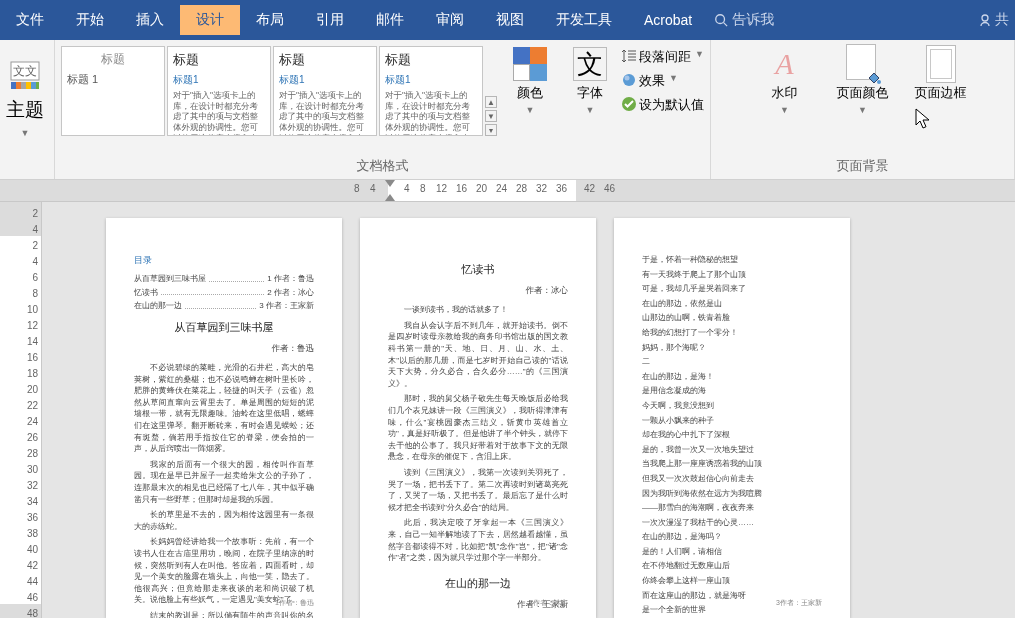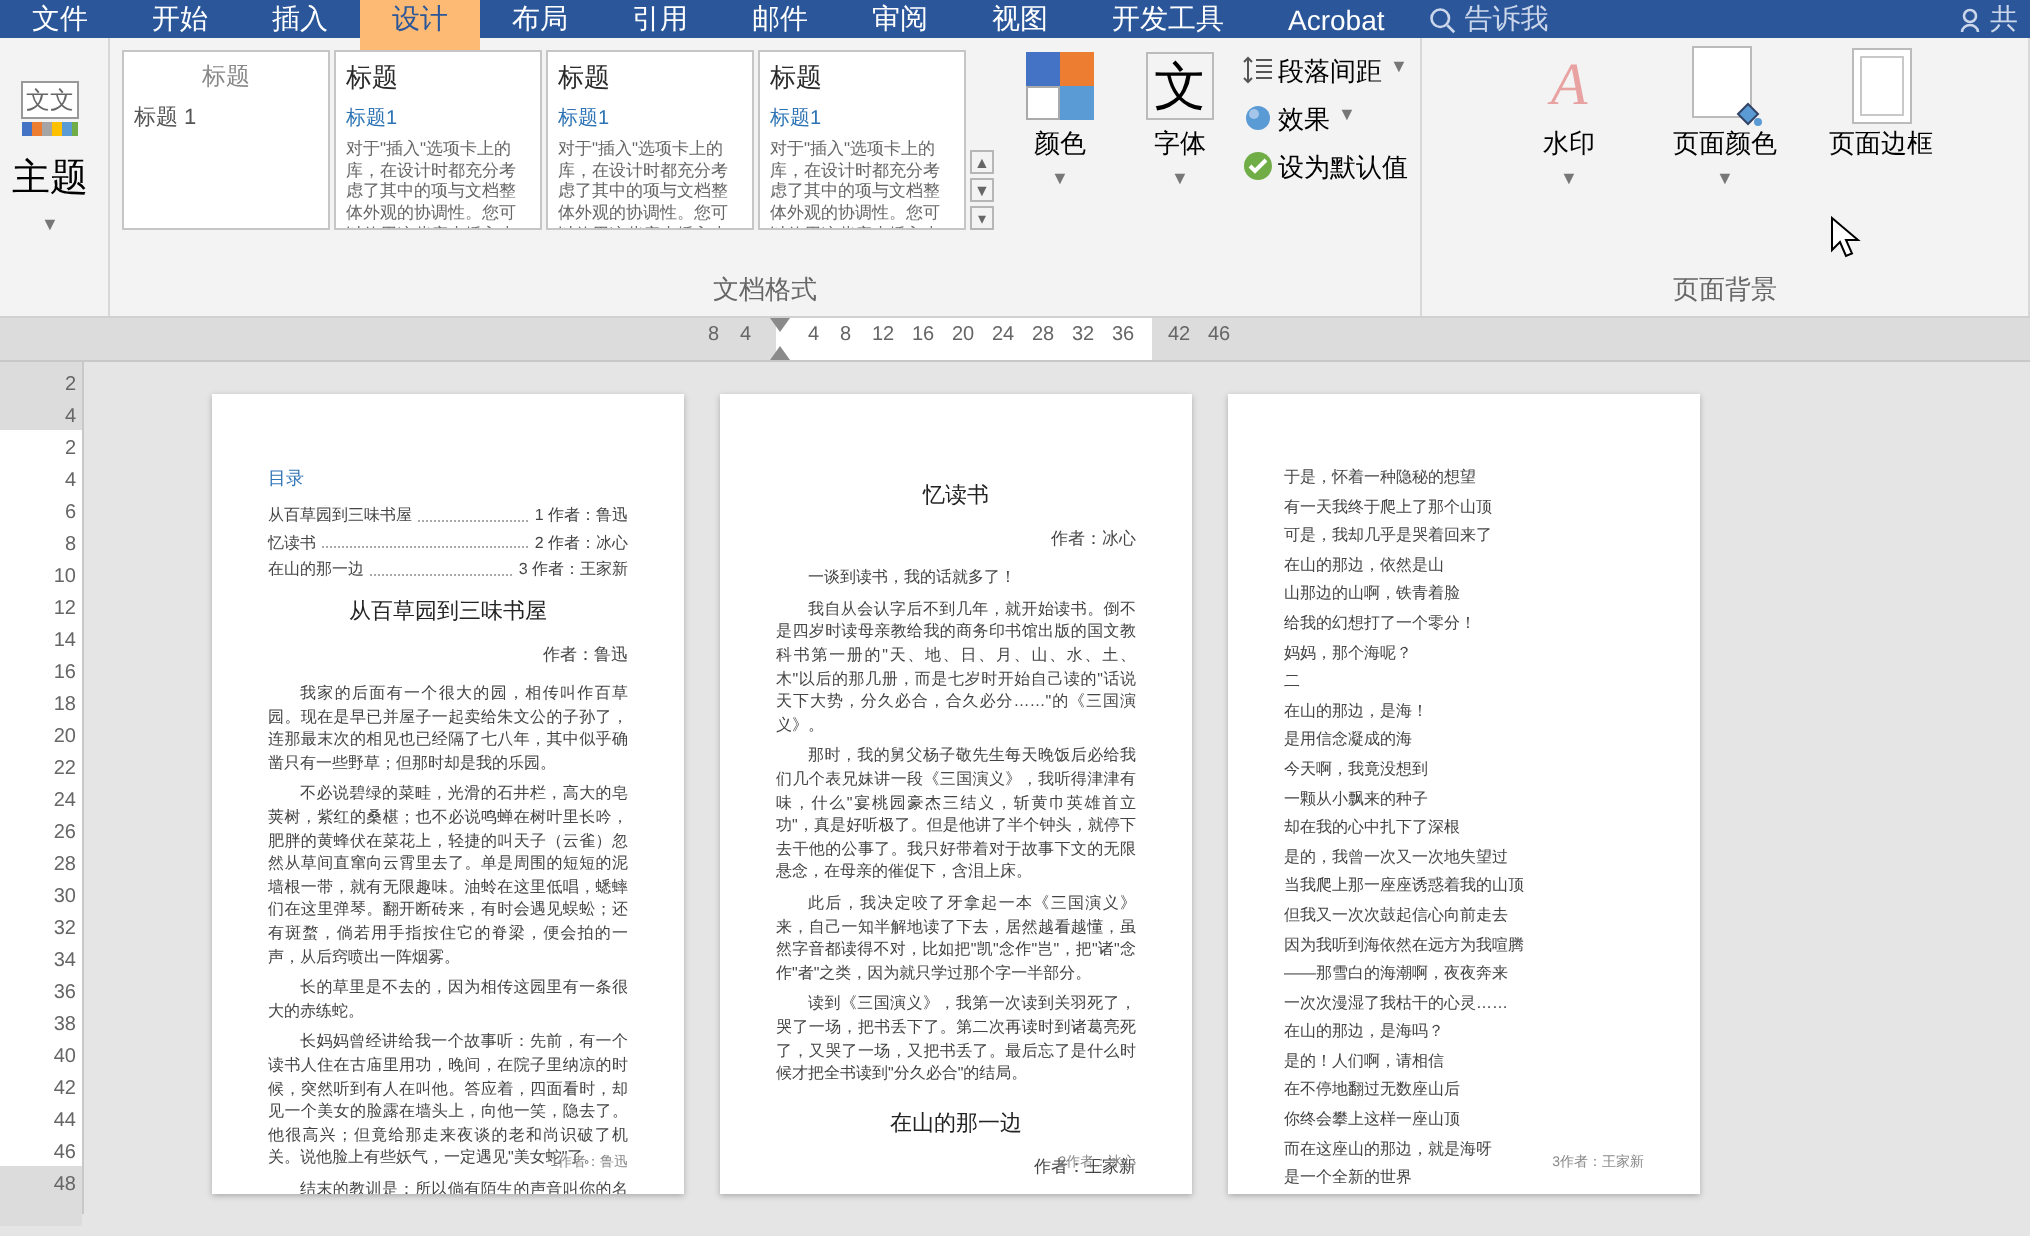--- a/index.html
+++ b/index.html
@@ -1,18 +1,18 @@
 <!DOCTYPE html>
 <html><head>
 <meta charset="utf-8">
 <style>
 * { margin: 0; padding: 0; box-sizing: border-box; font-family: "Microsoft YaHei", sans-serif; }
 body { width: 1015px; height: 618px; background: #e5e5e5; overflow: hidden; position: relative; }
 
-.menubar { background: #2b579a; height: 19px; display: flex; align-items: center; color: #fff; font-size: 14px; }
+.menubar { background: #2b579a; height: 40px; display: flex; align-items: center; color: #fff; font-size: 14px; }
 .menubar .tab { padding: 0 16px; height: 30px; display: flex; align-items: center; cursor: pointer; }
 .menubar .tab.active { background: #fdba74; color: #2b579a; }
 .menubar .search { margin-left: 6px; display: flex; align-items: center; color: #cbd6eb; }
 .menubar .search svg { margin-right: 4px; }
 .menubar .right { margin-left: auto; padding-right: 6px; color: #cbd6eb; display:flex; align-items:center;}
 
 .ribbon { background: #f3f3f3; height: 140px; border-bottom: 1px solid #d0d0d0; display: flex; }
 .group { border-right: 1px solid #d8d8d8; display: flex; flex-direction: column; justify-content: space-between; padding: 4px 6px 2px 6px; }
 .group .label { text-align: center; font-size: 13px; color: #666; padding: 4px 0 2px; }
 .group .body { display: flex; gap: 4px; height: 108px; }
@@ -326,38 +326,38 @@
           </div>
           <div class="toc-row">
             <span class="t">在山的那一边</span>
             <span class="dots"></span>
             <span class="a">3 作者：王家新</span>
           </div>
         </div>
       <h2>从百草园到三味书屋</h2>
       <div class="author">作者：鲁迅</div>
       <div id="p1paras">
+          <p>不必说碧绿的菜畦，光滑的石井栏，高大的皂荚树，紫红的桑椹；也不必说鸣蝉在树叶里长吟，肥胖的黄蜂伏在菜花上，轻捷的叫天子（云雀）忽然从草间直窜向云霄里去了。单是周围的短短的泥墙根一带，就有无限趣味。油蛉在这里低唱，蟋蟀们在这里弹琴。翻开断砖来，有时会遇见蜈蚣；还有斑蝥，倘若用手指按住它的脊梁，便会拍的一声，从后窍喷出一阵烟雾。</p>
           <p>我家的后面有一个很大的园，相传叫作百草园。现在是早已并屋子一起卖给朱文公的子孙了，连那最末次的相见也已经隔了七八年，其中似乎确凿只有一些野草；但那时却是我的乐园。</p>
-          <p>不必说碧绿的菜畦，光滑的石井栏，高大的皂荚树，紫红的桑椹；也不必说鸣蝉在树叶里长吟，肥胖的黄蜂伏在菜花上，轻捷的叫天子（云雀）忽然从草间直窜向云霄里去了。单是周围的短短的泥墙根一带，就有无限趣味。油蛉在这里低唱，蟋蟀们在这里弹琴。翻开断砖来，有时会遇见蜈蚣；还有斑蝥，倘若用手指按住它的脊梁，便会拍的一声，从后窍喷出一阵烟雾。</p>
           <p>长的草里是不去的，因为相传这园里有一条很大的赤练蛇。</p>
           <p>长妈妈曾经讲给我一个故事听：先前，有一个读书人住在古庙里用功，晚间，在院子里纳凉的时候，突然听到有人在叫他。答应着，四面看时，却见一个美女的脸露在墙头上，向他一笑，隐去了。他很高兴；但竟给那走来夜谈的老和尚识破了机关。说他脸上有些妖气，一定遇见"美女蛇"了。</p>
           <p>结末的教训是：所以倘有陌生的声音叫你的名字，你万不可答应他。</p>
         </div>
       <div class="footer">1作者：鲁迅</div>
     </div>
 
     <div class="page" style="position:relative;">
       <h2>忆读书</h2>
       <div class="author">作者：冰心</div>
       <div id="p2paras1">
           <p>一谈到读书，我的话就多了！</p>
           <p>我自从会认字后不到几年，就开始读书。倒不是四岁时读母亲教给我的商务印书馆出版的国文教科书第一册的"天、地、日、月、山、水、土、木"以后的那几册，而是七岁时开始自己读的"话说天下大势，分久必合，合久必分……"的《三国演义》。</p>
           <p>那时，我的舅父杨子敬先生每天晚饭后必给我们几个表兄妹讲一段《三国演义》，我听得津津有味，什么"宴桃园豪杰三结义，斩黄巾英雄首立功"，真是好听极了。但是他讲了半个钟头，就停下去干他的公事了。我只好带着对于故事下文的无限悬念，在母亲的催促下，含泪上床。</p>
+          <p>读到《三国演义》，我第一次读到关羽死了，哭了一场，把书丢下了。第二次再读时到诸葛亮死了，又哭了一场，又把书丢了。最后忘了是什么时候才把全书读到"分久必合"的结局。</p>
           <p>此后，我决定咬了牙拿起一本《三国演义》来，自己一知半解地读了下去，居然越看越懂，虽然字音都读得不对，比如把"凯"念作"岂"，把"诸"念作"者"之类，因为就只学过那个字一半部分。</p>
-          <p>读到《三国演义》，我第一次读到关羽死了，哭了一场，把书丢下了。第二次再读时到诸葛亮死了，又哭了一场，又把书丢了。最后忘了是什么时候才把全书读到"分久必合"的结局。</p>
         </div>
       <h2 style="margin-top:12px;">在山的那一边</h2>
       <div class="author">作者：王家新</div>
       <div id="p2paras2" class="poem">
           <p>小时候，我常伏在窗口痴想</p>
           <p>山那边是什么呢？</p>
         </div>
       <div class="footer">2作者：冰心</div>
     </div>
 

